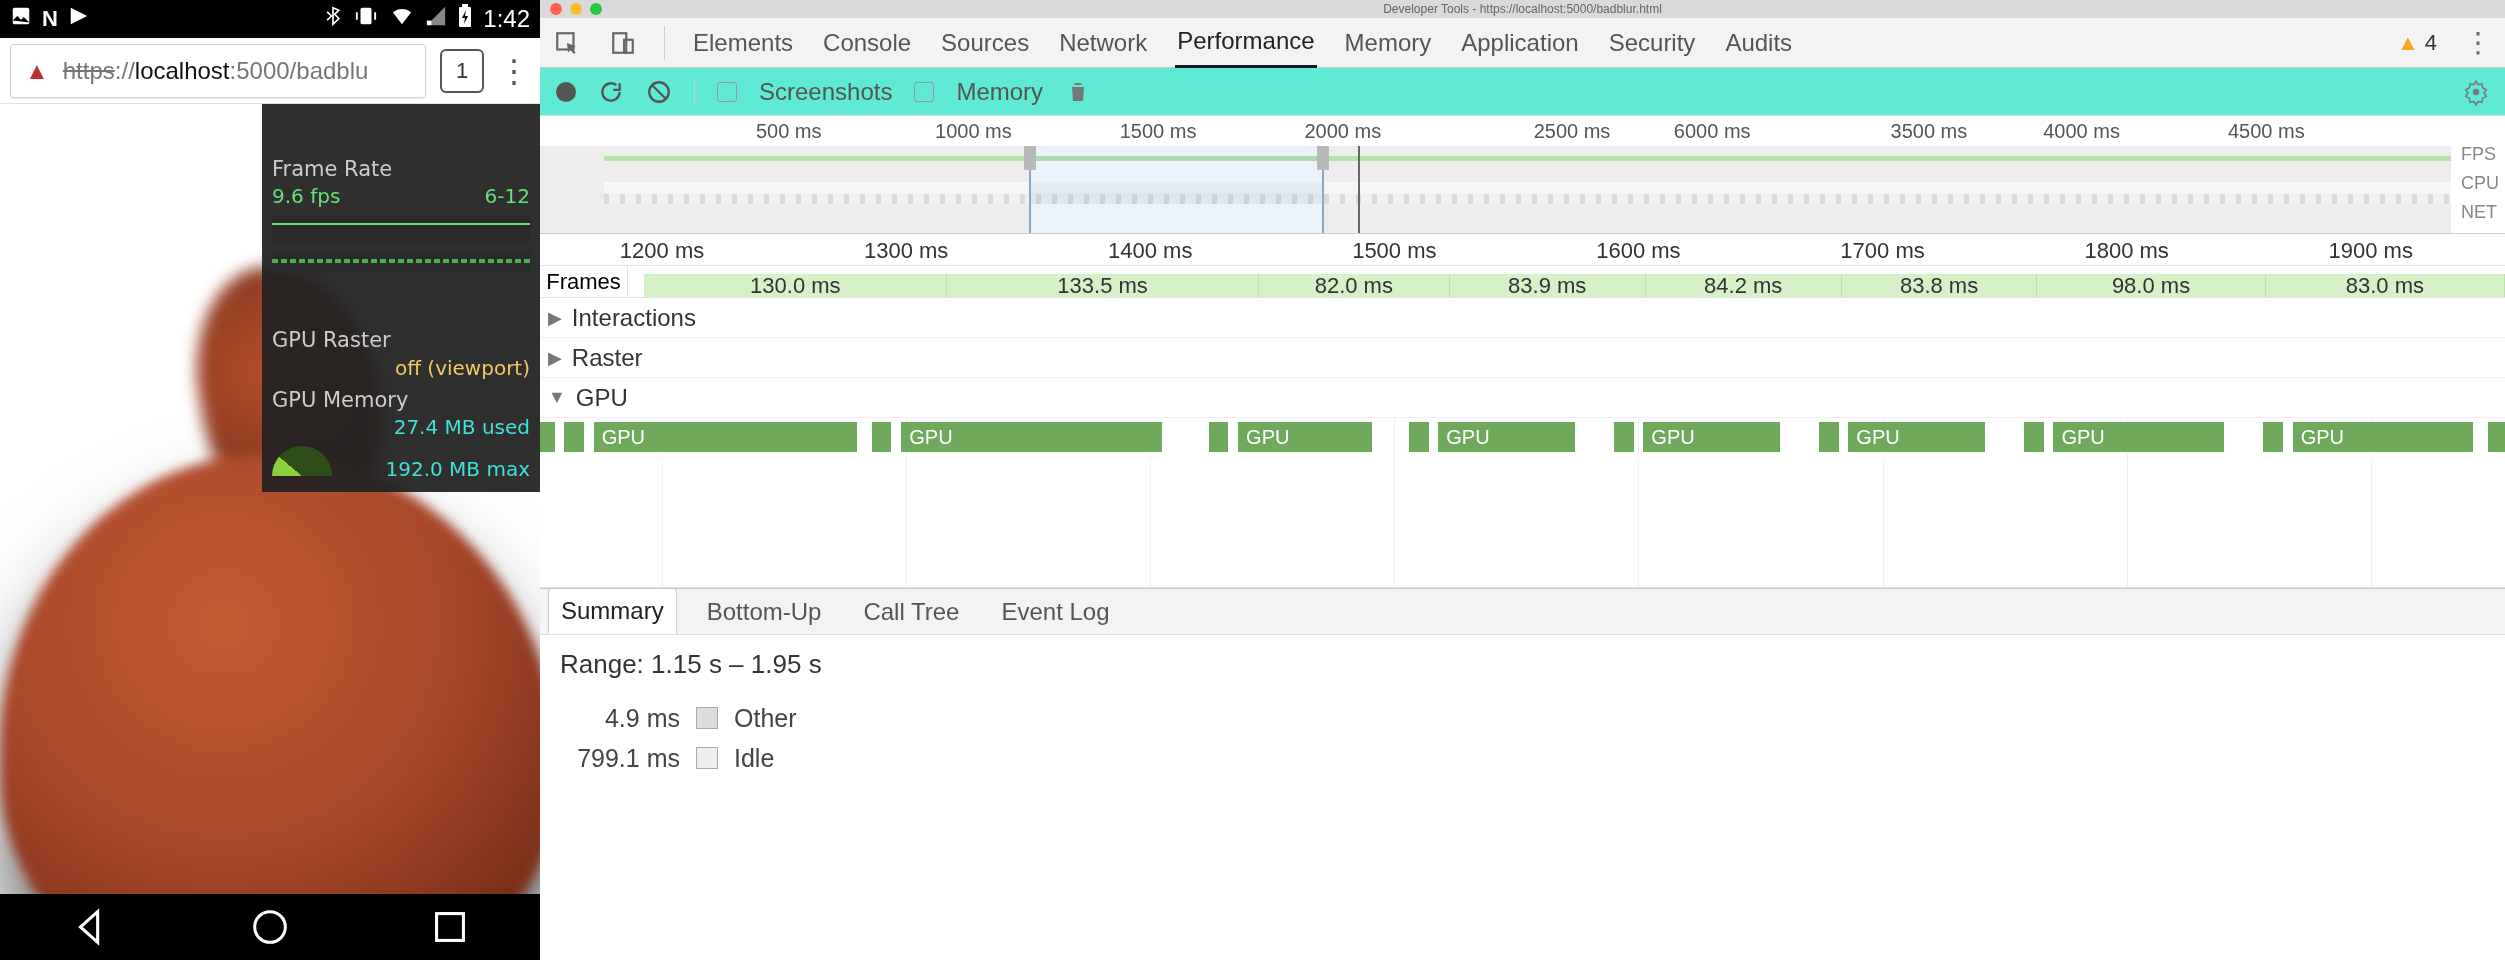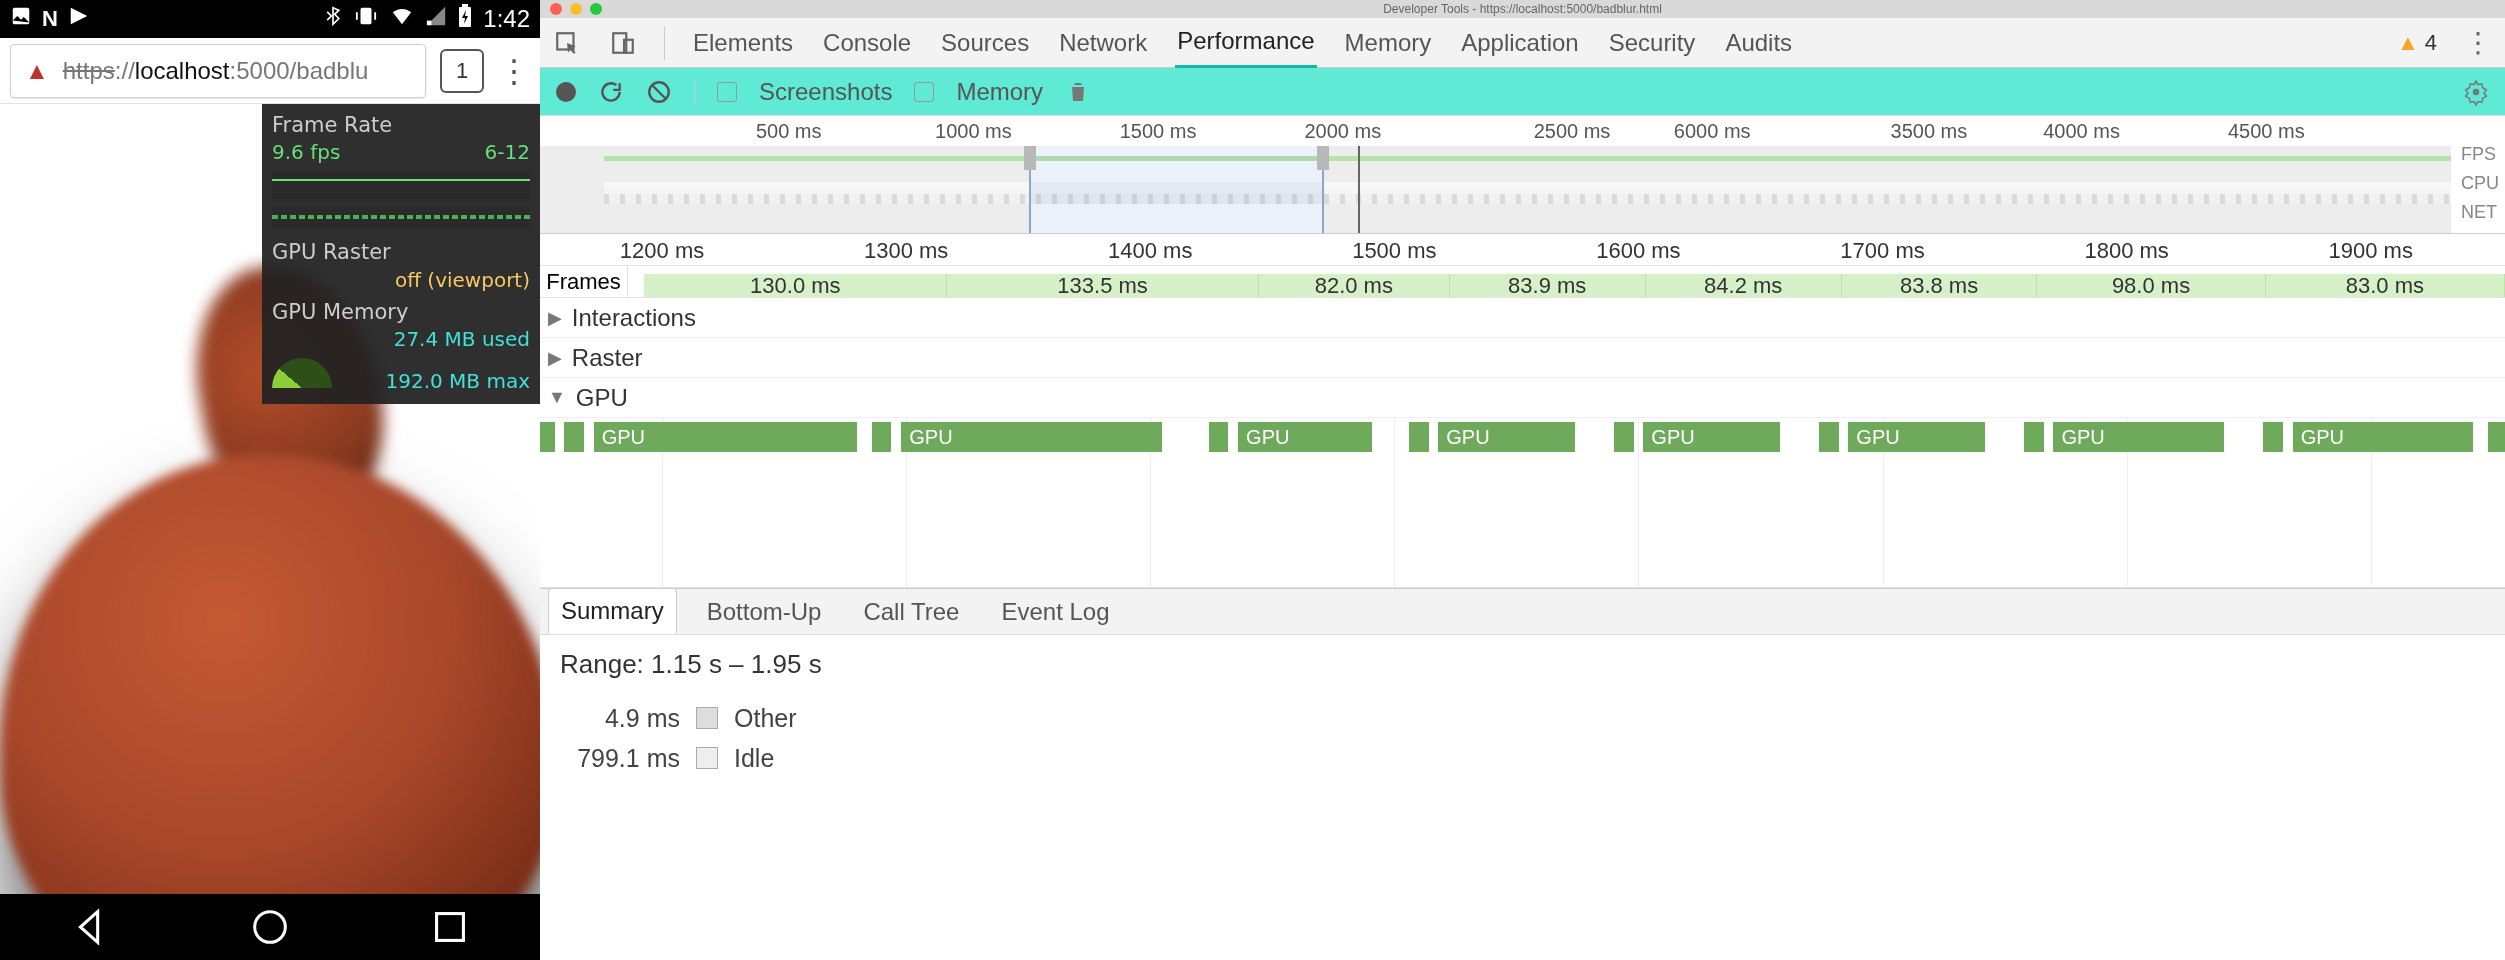--- a/index.html
+++ b/index.html
@@ -20,21 +20,21 @@
   .tabs-badge { width:44px; height:44px; border:2px solid #555; border-radius:6px; display:flex; align-items:center; justify-content:center; font-size:22px; color:#333; }
   .kebab { font-size:32px; color:#555; }
 
   .viewport { position:absolute; top:104px; left:0; right:0; bottom:66px; background:#fff; overflow:hidden; }
   .bunny { position:absolute; left:0; bottom:-120px; width:560px; height:560px; border-radius:50% 55% 50% 50% / 55% 60% 45% 45%; background: radial-gradient(circle at 40% 30%, #c45a34 0%, #a8472a 45%, #7d3019 75%, #4b1b0b 100%); filter: blur(6px); box-shadow: 0 60px 90px rgba(0,0,0,.55); }
   .ear { position:absolute; left:200px; bottom:370px; width:180px; height:260px; background: radial-gradient(circle at 40% 40%, #b34d29 0%, #8a3a21 60%, #4b1b0b 100%); border-radius:50% 60% 50% 50%; transform:rotate(-10deg); filter: blur(8px); }
   .bunny-shadow { position:absolute; left:-40px; bottom:-40px; width:640px; height:240px; background: radial-gradient(ellipse at 55% 80%, rgba(0,0,0,.45) 0%, rgba(0,0,0,0) 65%); }
 
   .hud { position:absolute; top:0; right:0; width:278px; background:rgba(34,34,34,.94); color:#ddd; font-family:"DejaVu Sans", Arial, sans-serif; padding:8px 10px 10px; font-size:20px; line-height:1.3; }
   .hud .row { display:flex; justify-content:space-between; align-items:baseline; }
-  .hud .hdr { color:#ccc; font-size:21px; }
+  .hud .hdr { color:#ccc; font-size:21px;margin-top:44px; }
   .hud .v-green { color:#66e07a; }
   .hud .v-cyan { color:#41e0d8; }
   .hud .v-orange { color:#f5c861; }
   .hud .spark { height:28px; margin:6px 0 8px; background:linear-gradient(#2a2a2a,#2a2a2a); position:relative; }
   .hud .spark::before { content:""; position:absolute; left:0; right:0; top:8px; height:2px; background:#6de07a; }
   .hud .spark2 { height:22px; margin-bottom:10px; background:#2a2a2a; position:relative; overflow:hidden; }
   .hud .spark2::before { content:""; position:absolute; left:0; right:0; top:8px; height:4px; background: repeating-linear-gradient(90deg,#4caf50 0 6px,#2a2a2a 6px 9px); }
   .hud .mem { margin-top:6px; }
   .hud .pie { width:60px; height:30px; border-radius:60px 60px 0 0; background: conic-gradient(from 270deg at 50% 100%, #8bcf3a 0 40deg, #2f4f18 40deg 180deg); margin-top:6px; }
 
@@ -46,21 +46,21 @@
   .titlebar { height:18px; background:#d9d9d9; display:flex; align-items:center; font-size:12px; color:#555; position:relative; padding:0 10px; }
   .traffic { display:flex; gap:8px; }
   .tl-dot { width:12px; height:12px; border-radius:50%; }
   .tl-r { background:#ff5f57; } .tl-y { background:#ffbd2e; } .tl-g { background:#28c940; }
   .titlebar-title { position:absolute; left:0; right:0; text-align:center; font-size:12px; color:#666; }
 
   .dt-tabs { height:50px; background:#f3f3f3; border-bottom:1px solid #ccc; display:flex; align-items:center; padding:0 12px; gap:26px; font-size:24px; color:#555; }
   .dt-tabs .ico { width:30px; height:30px; display:flex; align-items:center; justify-content:center; color:#666; }
   .dt-tabs .sepv { width:1px; height:34px; background:#ccc; }
   .dt-tabs .tab { padding:10px 2px; cursor:default; }
-  .dt-tabs .tab.active { color:#222; border-bottom:3px solid #14b8a6; }
+  .dt-tabs .tab.active { color:#222; border-bottom:3px solid #0f172a; }
   .dt-tabs .spacer { flex:1; }
   .dt-tabs .warn { color:#333; display:flex; align-items:center; gap:6px; font-size:22px; }
   .dt-tabs .warn .wi { color:#f5a623; }
 
   .dt-toolbar { height:48px; background:#5eead4; border-bottom:1px solid #ddd; display:flex; align-items:center; gap:22px; padding:0 16px; font-size:24px; color:#555; }
   .recdot { width:20px; height:20px; border-radius:50%; background:#555; }
   .tb-ico { width:26px; height:26px; display:flex; align-items:center; justify-content:center; }
   .chk { width:20px; height:20px; border:1px solid #999; border-radius:3px; display:inline-block; }
 
   .overview { height:118px; background:#fff; border-bottom:1px solid #ccc; position:relative; }

